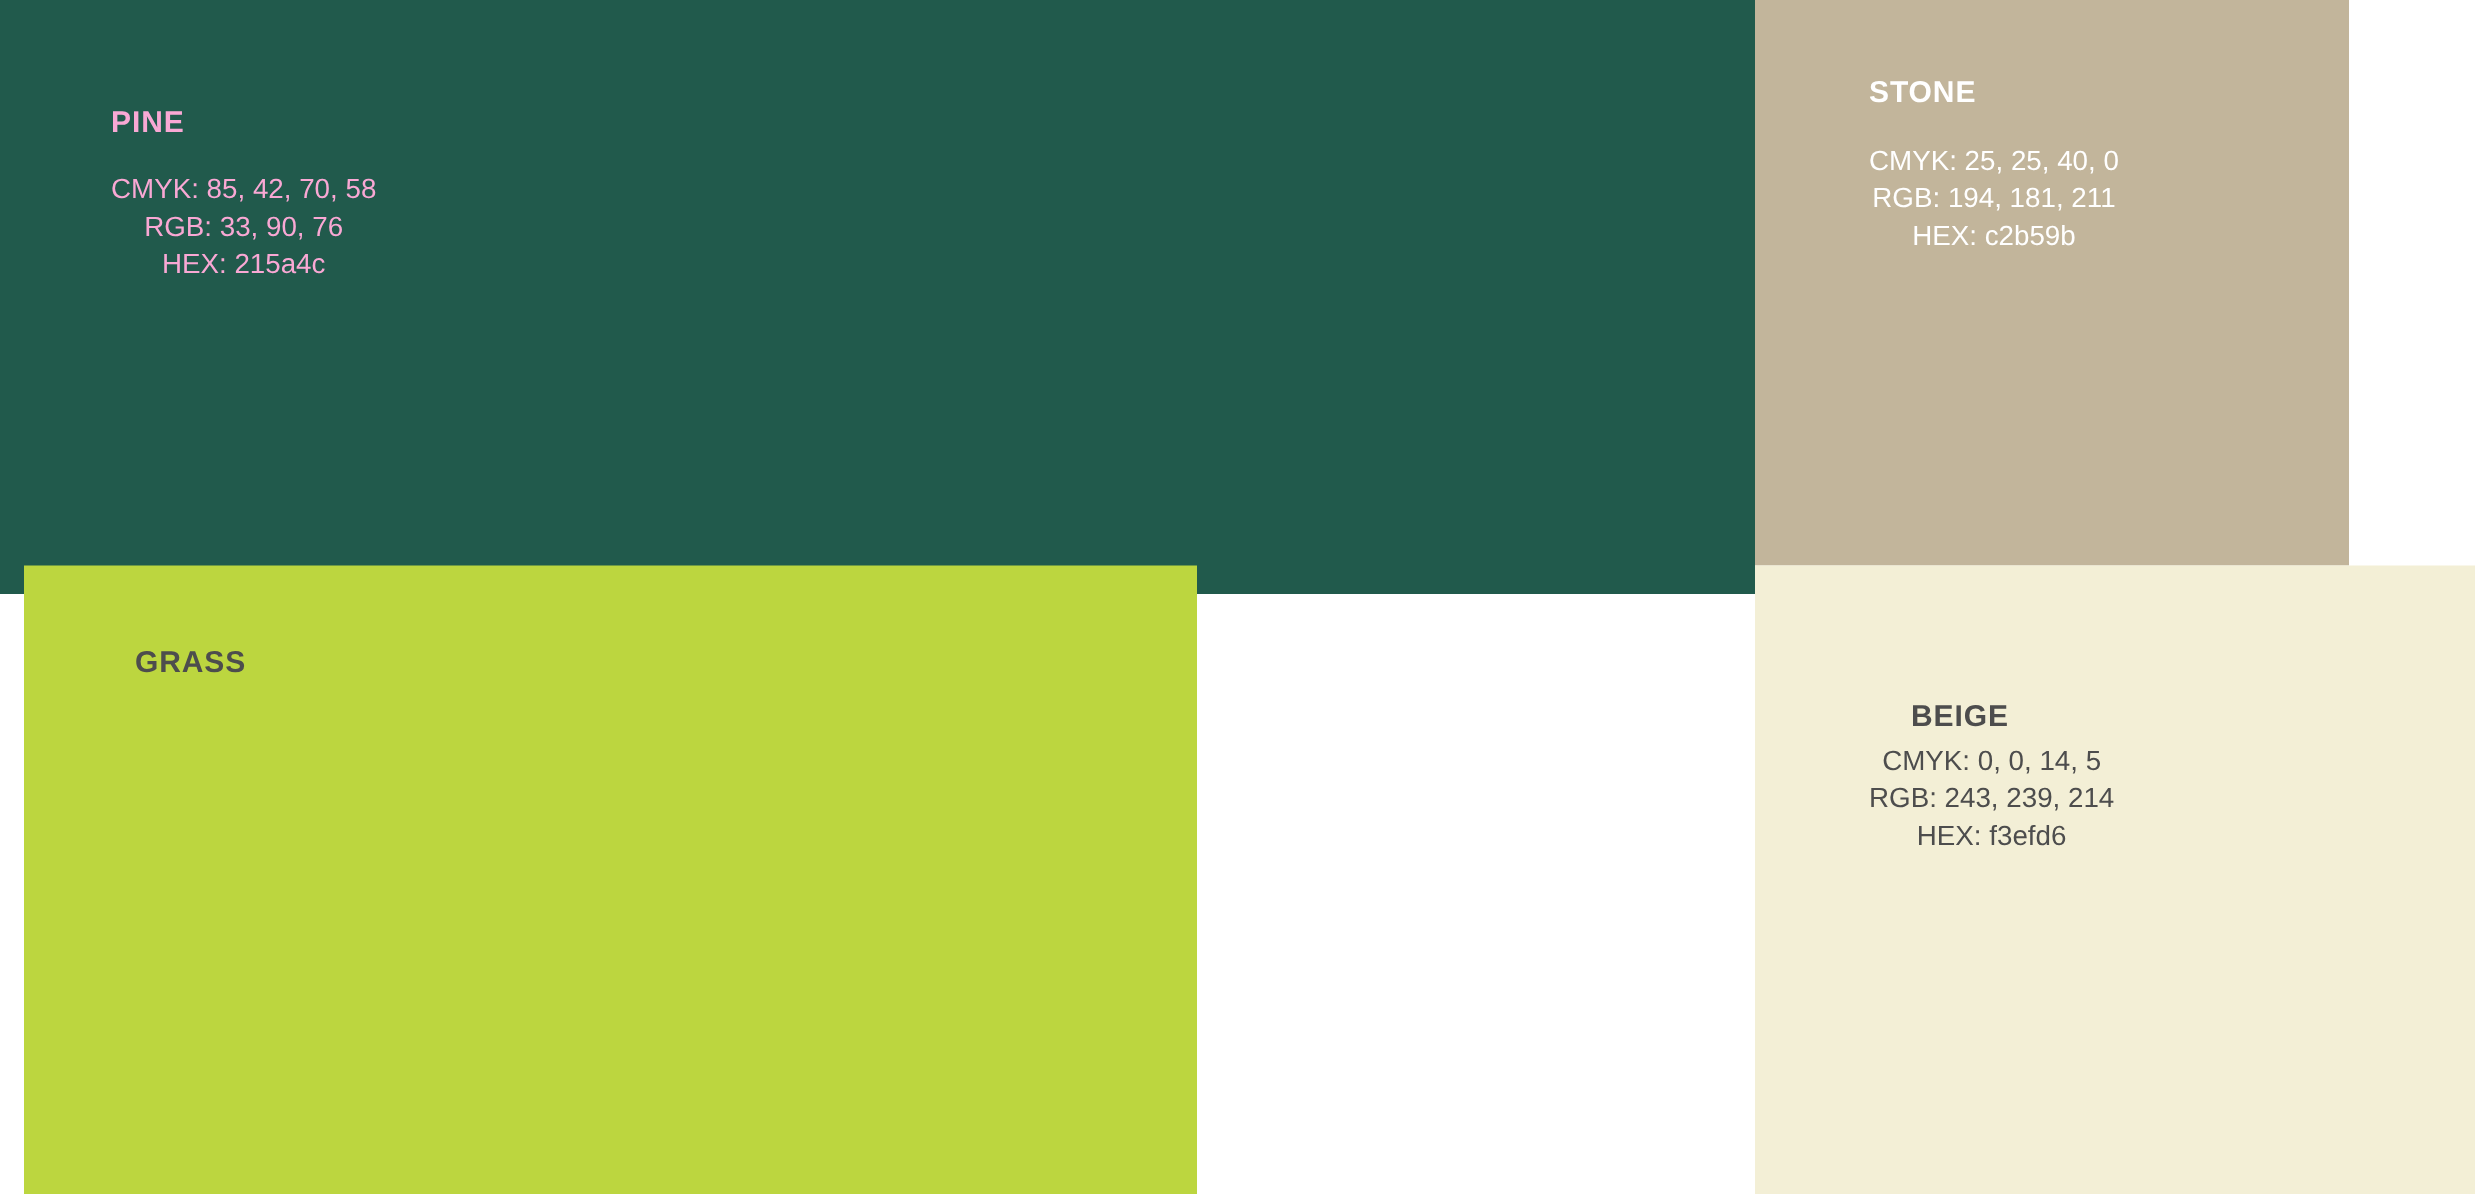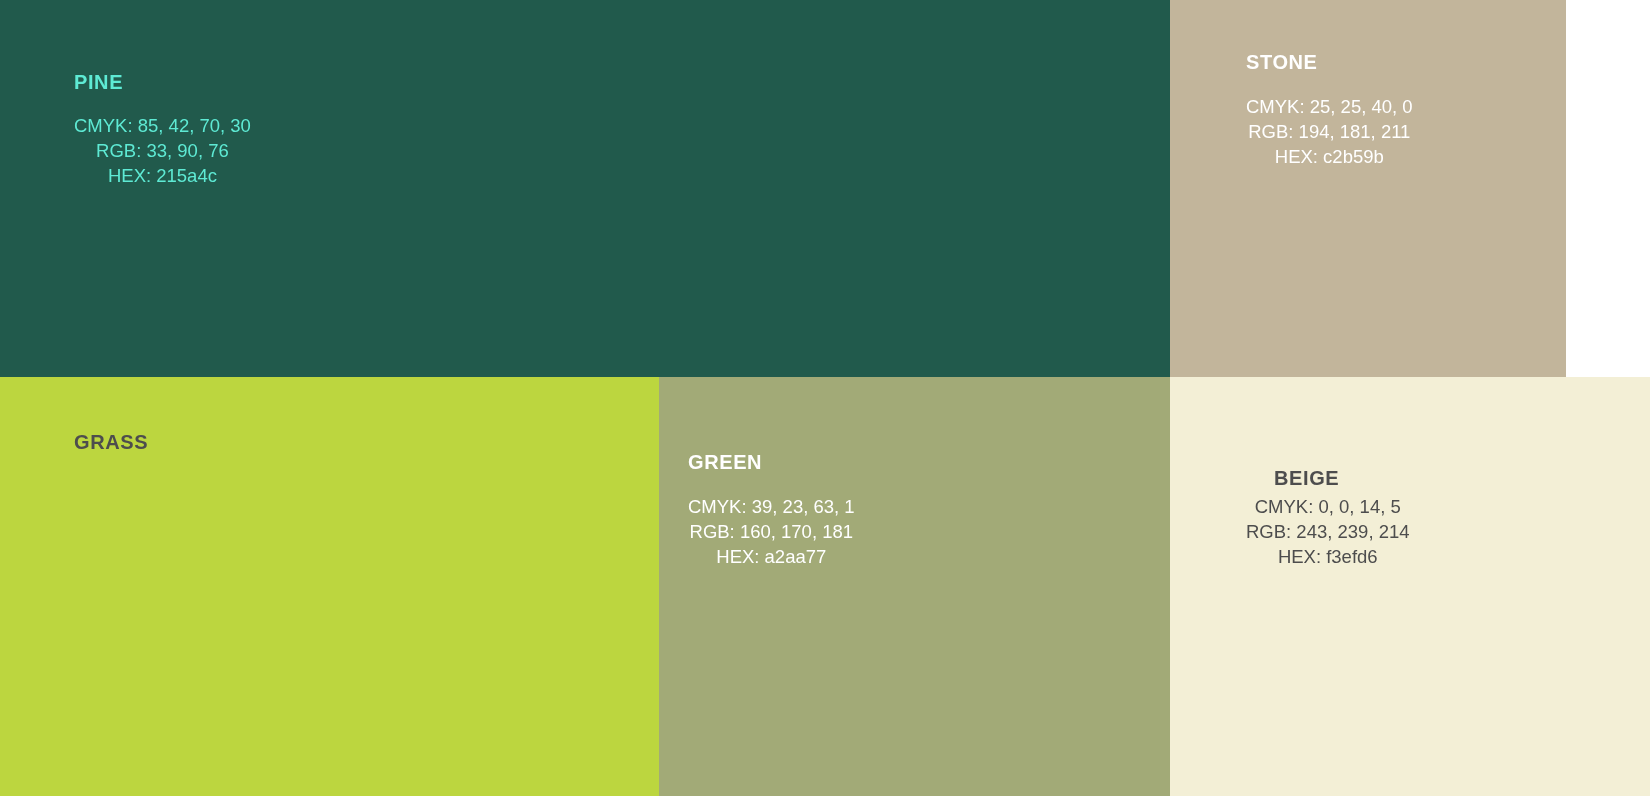--- a/index.html
+++ b/index.html
@@ -77,21 +77,21 @@
     top: 52px;
   }
   #swatch-stone .swatch-specs {
     position: absolute;
     left: 76px;
     top: 94px;
   }
 
   
   #swatch-grass {
-    left: 0;
+    left: 16px;
     top: 377px;
     width: 782px;
     height: 419px;
     background: #bcd63f;
     color: #4d4d4d;
   }
   #swatch-grass .swatch-name {
     position: absolute;
     left: 74px;
     top: 55px;
@@ -141,50 +141,42 @@
     position: absolute;
     left: 76px;
     top: 117px;
   }
 </style>
 </head>
 <body>
 
 <div class="palette">
 
-  <div class="swatch" id="swatch-pine" style="background: rgb(33, 90, 76); color: #5eead4;">
+  <div class="swatch" id="swatch-pine" style="background: rgb(33, 90, 76); color: #f9a8d4;">
     <div class="swatch-name">PINE</div>
     <div class="swatch-specs">
-      <span class="spec-line">CMYK: 85, 42, 70, 30</span>
+      <span class="spec-line">CMYK: 85, 42, 70, 58</span>
       <span class="spec-line">RGB: 33, 90, 76</span>
       <span class="spec-line">HEX: 215a4c</span>
     </div>
   </div>
 
   <div class="swatch" id="swatch-stone" style="background: rgb(194, 181, 155); color: rgb(255, 255, 255);">
     <div class="swatch-name">STONE</div>
     <div class="swatch-specs">
       <span class="spec-line">CMYK: 25, 25, 40, 0</span>
       <span class="spec-line">RGB: 194, 181, 211</span>
       <span class="spec-line">HEX: c2b59b</span>
     </div>
   </div>
 
   <div class="swatch" id="swatch-grass" style="background: rgb(188, 214, 63); color: rgb(77, 77, 77);">
     <div class="swatch-name">GRASS</div>
   </div>
 
-  <div class="swatch" id="swatch-green" style="background: rgb(162, 170, 119); color: rgb(255, 255, 255);">
-    <div class="swatch-name">GREEN</div>
-    <div class="swatch-specs">
-      <span class="spec-line">CMYK: 39, 23, 63, 1</span>
-      <span class="spec-line">RGB: 160, 170, 181</span>
-      <span class="spec-line">HEX: a2aa77</span>
-    </div>
-  </div>
 
   <div class="swatch" id="swatch-beige" style="background: rgb(243, 239, 214); color: rgb(77, 77, 77);">
     <div class="swatch-name">BEIGE</div>
     <div class="swatch-specs">
       <span class="spec-line">CMYK: 0, 0, 14, 5</span>
       <span class="spec-line">RGB: 243, 239, 214</span>
       <span class="spec-line">HEX: f3efd6</span>
     </div>
   </div>
 

